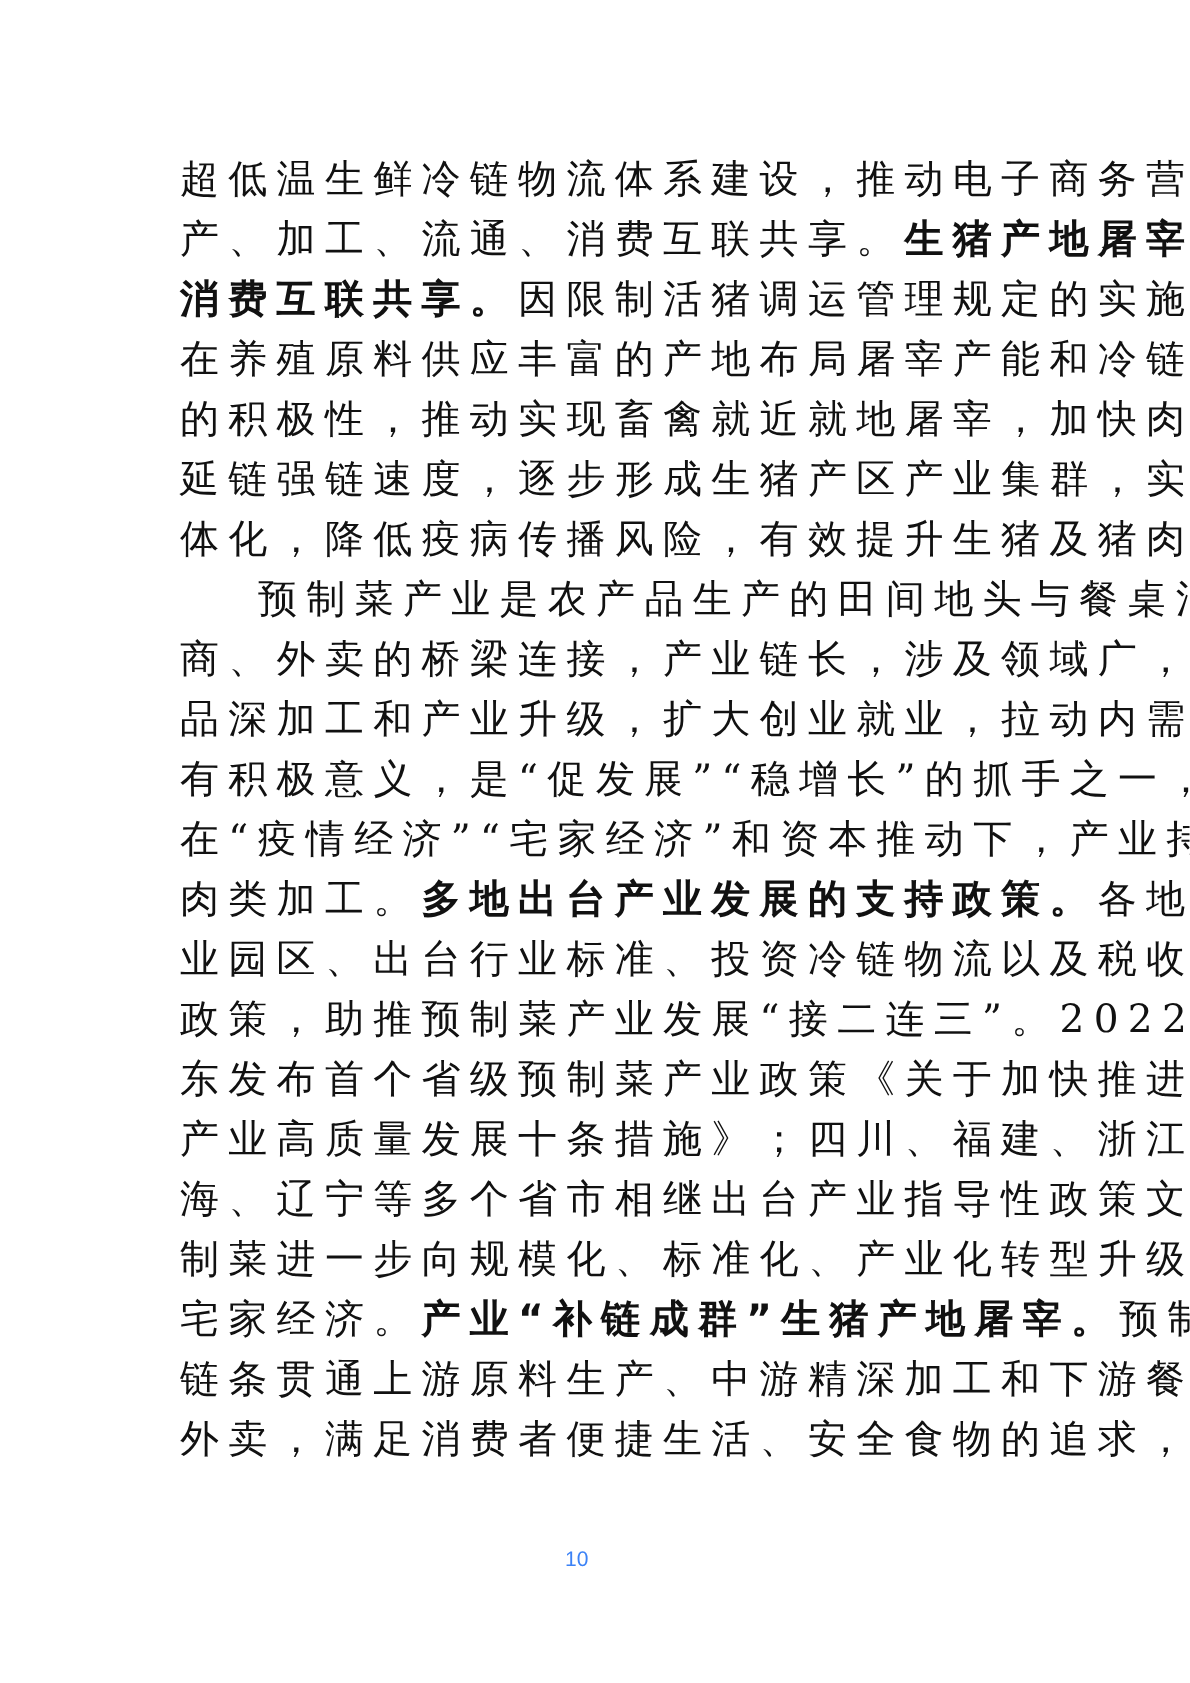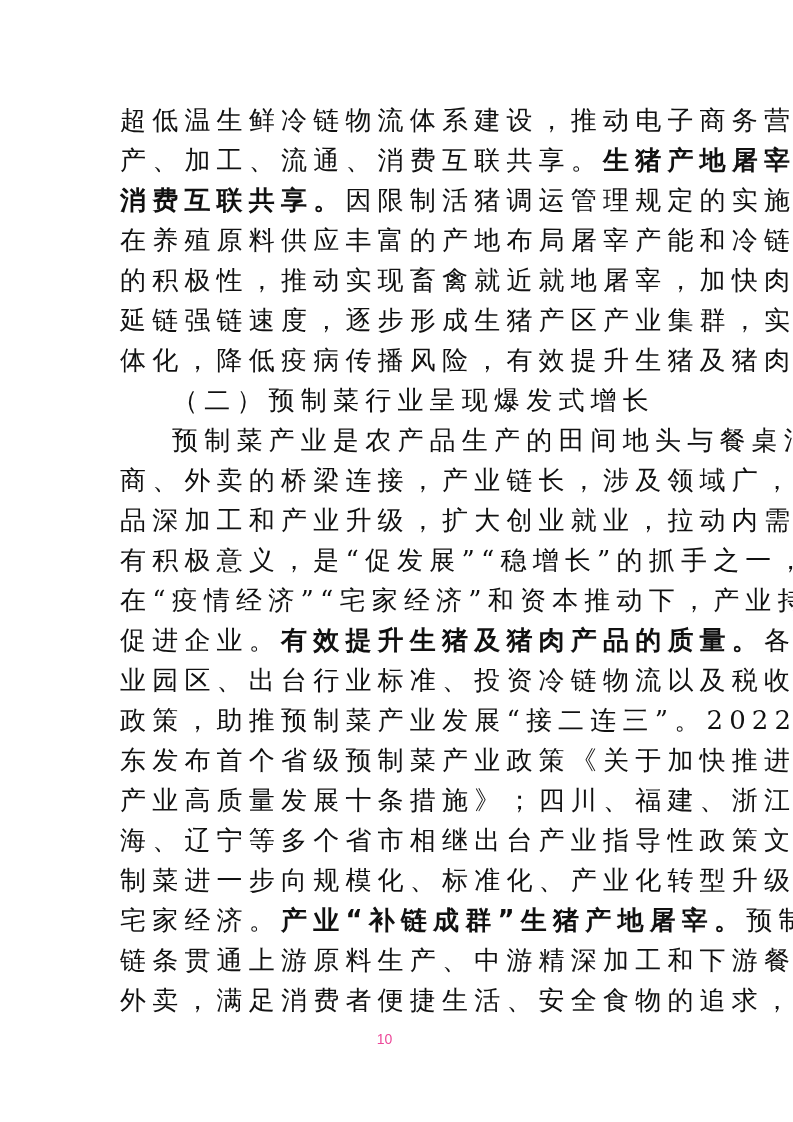--- a/index.html
+++ b/index.html
@@ -11,42 +11,41 @@
     position: absolute; left: 120px; top: 100px; width: 556px;
     font-family: "DejaVu Serif", "Liberation Serif", serif;
     font-size: 26px; line-height: 40px; color: #111;
     letter-spacing: 6.2px;
   }
   .line { display: block; white-space: nowrap; height: 40px; overflow: visible; }
   .b { font-weight: bold; font-family: "DejaVu Sans", "Liberation Sans", sans-serif; letter-spacing: 6.2px; }
   .indent { padding-left: 52px; }
   .page-number {
     position: absolute; left: 0; width: 769px; top: 1031px; text-align: center;
-    font-family: "Liberation Sans", "DejaVu Sans", sans-serif; font-size: 14px; color: #ec4899;
+    font-family: "Liberation Sans", "DejaVu Sans", sans-serif; font-size: 14px; color: #3b82f6;
   }
 </style>
 </head>
 <body>
 
 <div class="page">
   <div class="body-text" id="body-text">
       <span class="line"><span>超低温生鲜冷链物流体系建设，推动电子商务营销，实现生</span></span>
       <span class="line"><span>产、加工、流通、消费互联共享。</span><span class="b">生猪产地屠宰，肉类加工</span></span>
       <span class="line"><span class="b">消费互联共享。</span><span>因限制活猪调运管理规定的实施，促进企业</span></span>
       <span class="line"><span>在养殖原料供应丰富的产地布局屠宰产能和冷链配送体系</span></span>
       <span class="line"><span>的积极性，推动实现畜禽就近就地屠宰，加快肉类加工产业</span></span>
       <span class="line"><span>延链强链速度，逐步形成生猪产区产业集群，实现产加销一</span></span>
       <span class="line"><span>体化，降低疫病传播风险，有效提升生猪及猪肉产品的质量。</span></span>
-      <span class="line indent"><span>（二）预制菜行业呈现爆发式增长</span></span>
       <span class="line indent"><span>预制菜产业是农产品生产的田间地头与餐桌消费、电</span></span>
       <span class="line"><span>商、外卖的桥梁连接，产业链长，涉及领域广，对促进农产</span></span>
       <span class="line"><span>品深加工和产业升级，扩大创业就业，拉动内需等方面均具</span></span>
       <span class="line"><span>有积极意义，是“促发展”“稳增长”的抓手之一，2022 年</span></span>
       <span class="line"><span>在“疫情经济”“宅家经济”和资本推动下，产业持续升温、</span></span>
-      <span class="line"><span>促进企业。</span><span class="b">有效提升生猪及猪肉产品的质量。</span><span>各地通过建设产</span></span>
+      <span class="line"><span>肉类加工。</span><span class="b">多地出台产业发展的支持政策。</span><span>各地通过建设产</span></span>
       <span class="line"><span>业园区、出台行业标准、投资冷链物流以及税收与金融优惠</span></span>
       <span class="line"><span>政策，助推预制菜产业发展“接二连三”。2022 年 3 月，广</span></span>
       <span class="line"><span>东发布首个省级预制菜产业政策《关于加快推进广东预制菜</span></span>
       <span class="line"><span>产业高质量发展十条措施》；四川、福建、浙江、江西、上</span></span>
       <span class="line"><span>海、辽宁等多个省市相继出台产业指导性政策文件，推动预</span></span>
       <span class="line"><span>制菜进一步向规模化、标准化、产业化转型升级，助推乡村</span></span>
       <span class="line"><span>宅家经济。</span><span class="b">产业“补链成群”生猪产地屠宰。</span><span>预制菜产业</span></span>
       <span class="line"><span>链条贯通上游原料生产、中游精深加工和下游餐饮、电商、</span></span>
       <span class="line"><span>外卖，满足消费者便捷生活、安全食物的追求，有助企业连</span></span>
     </div>

